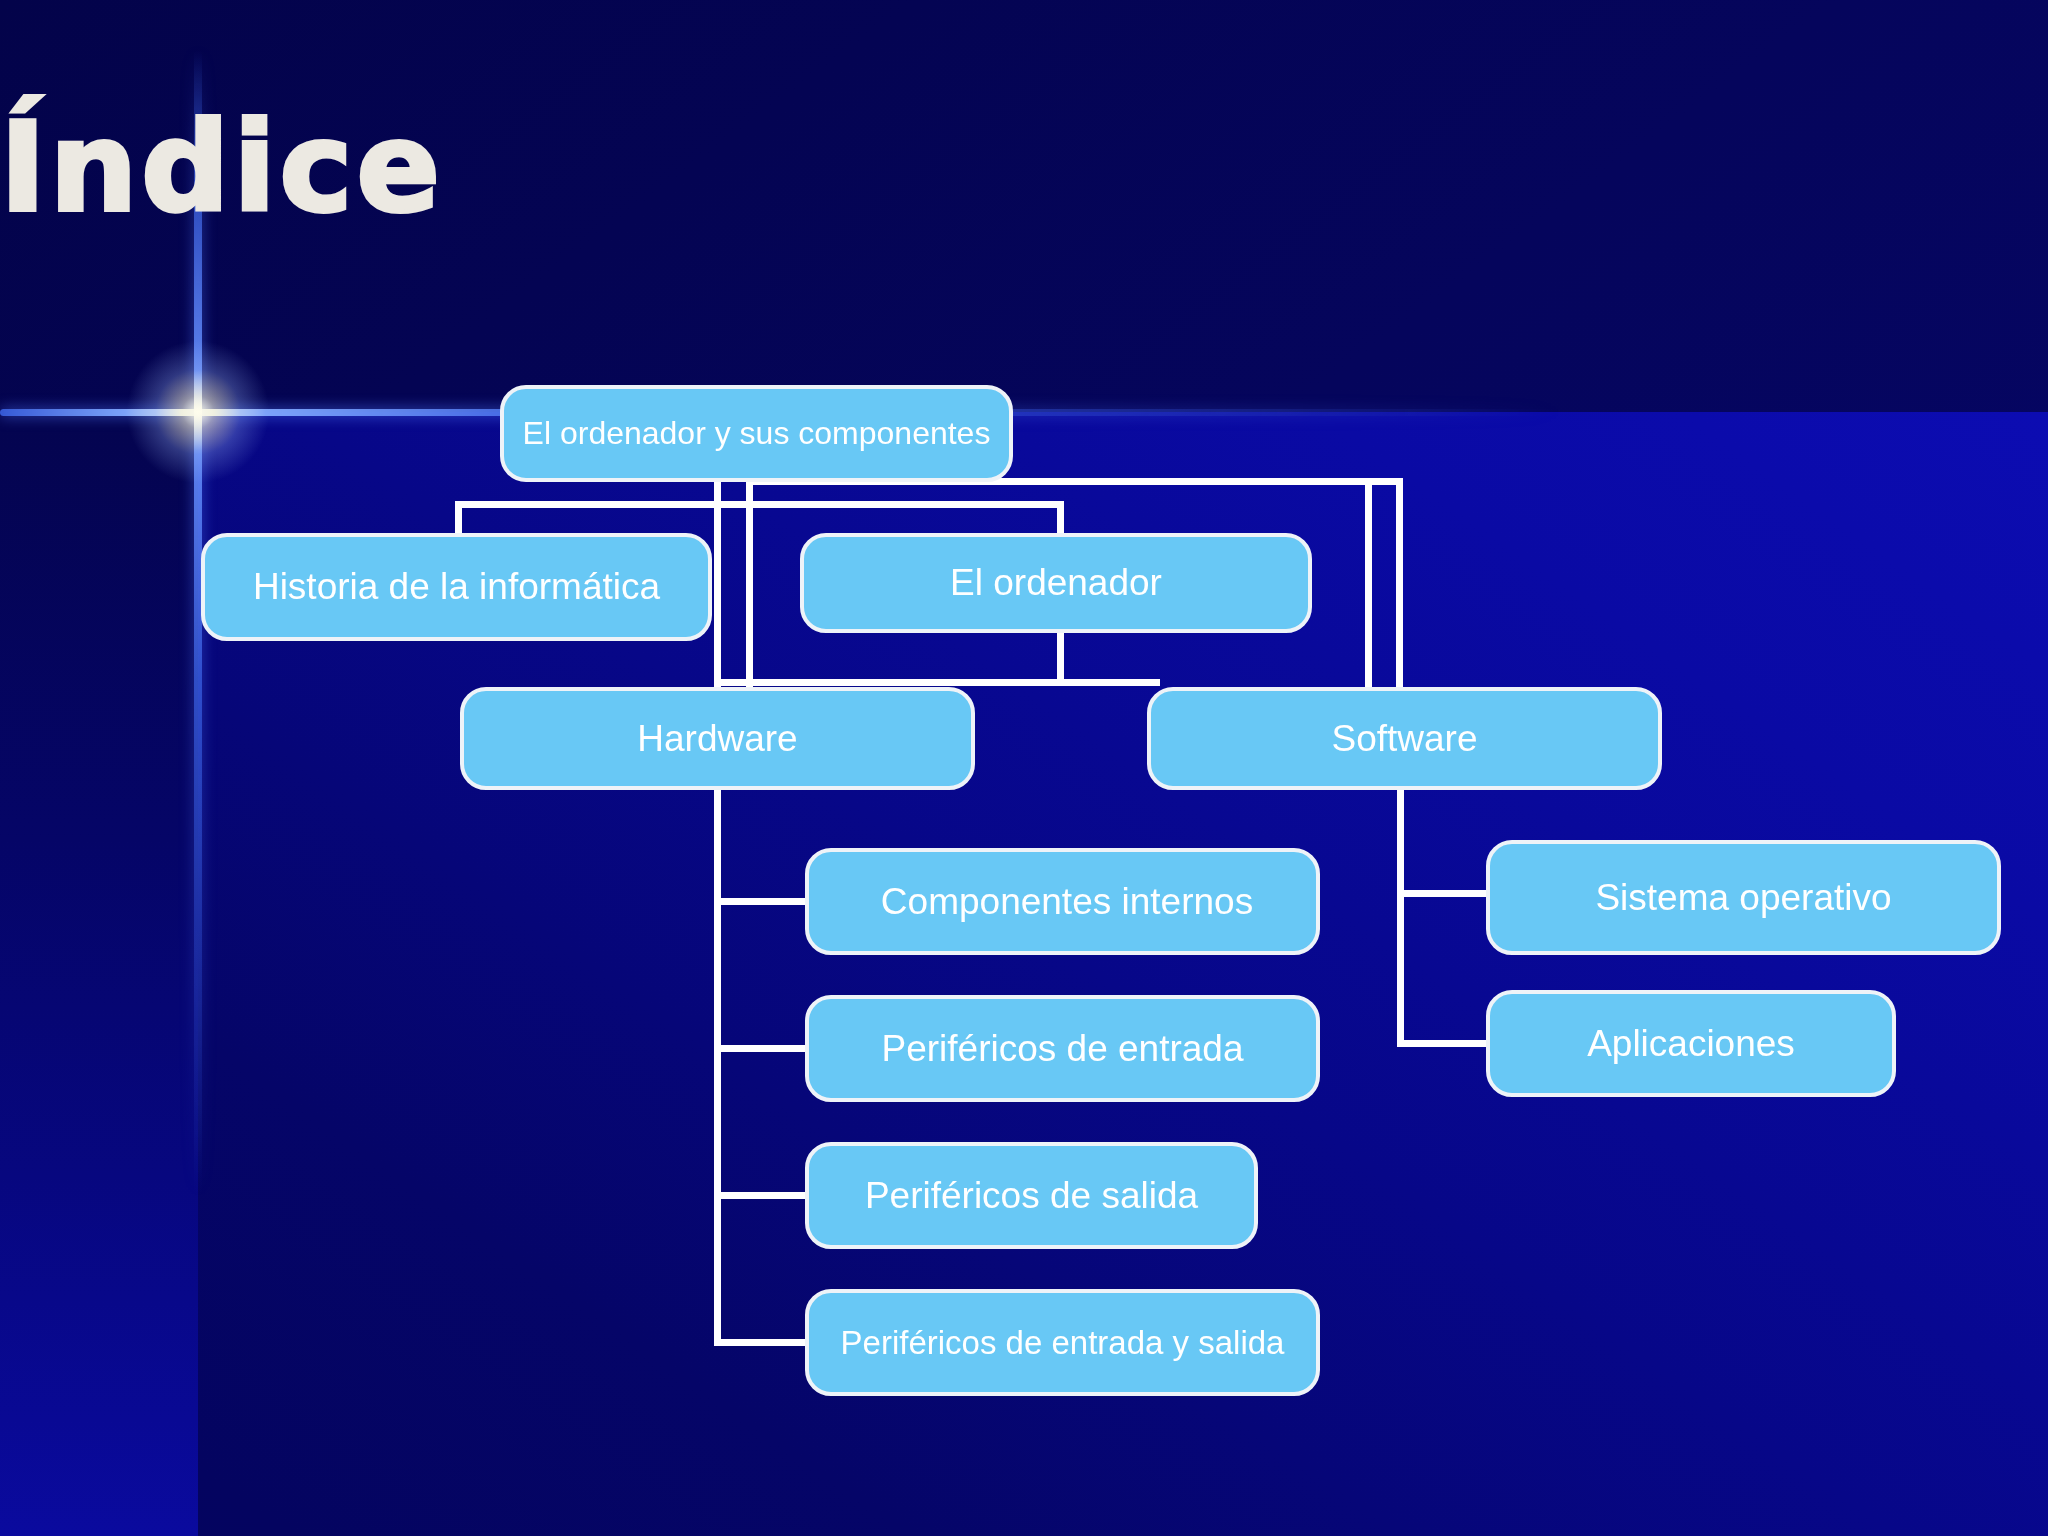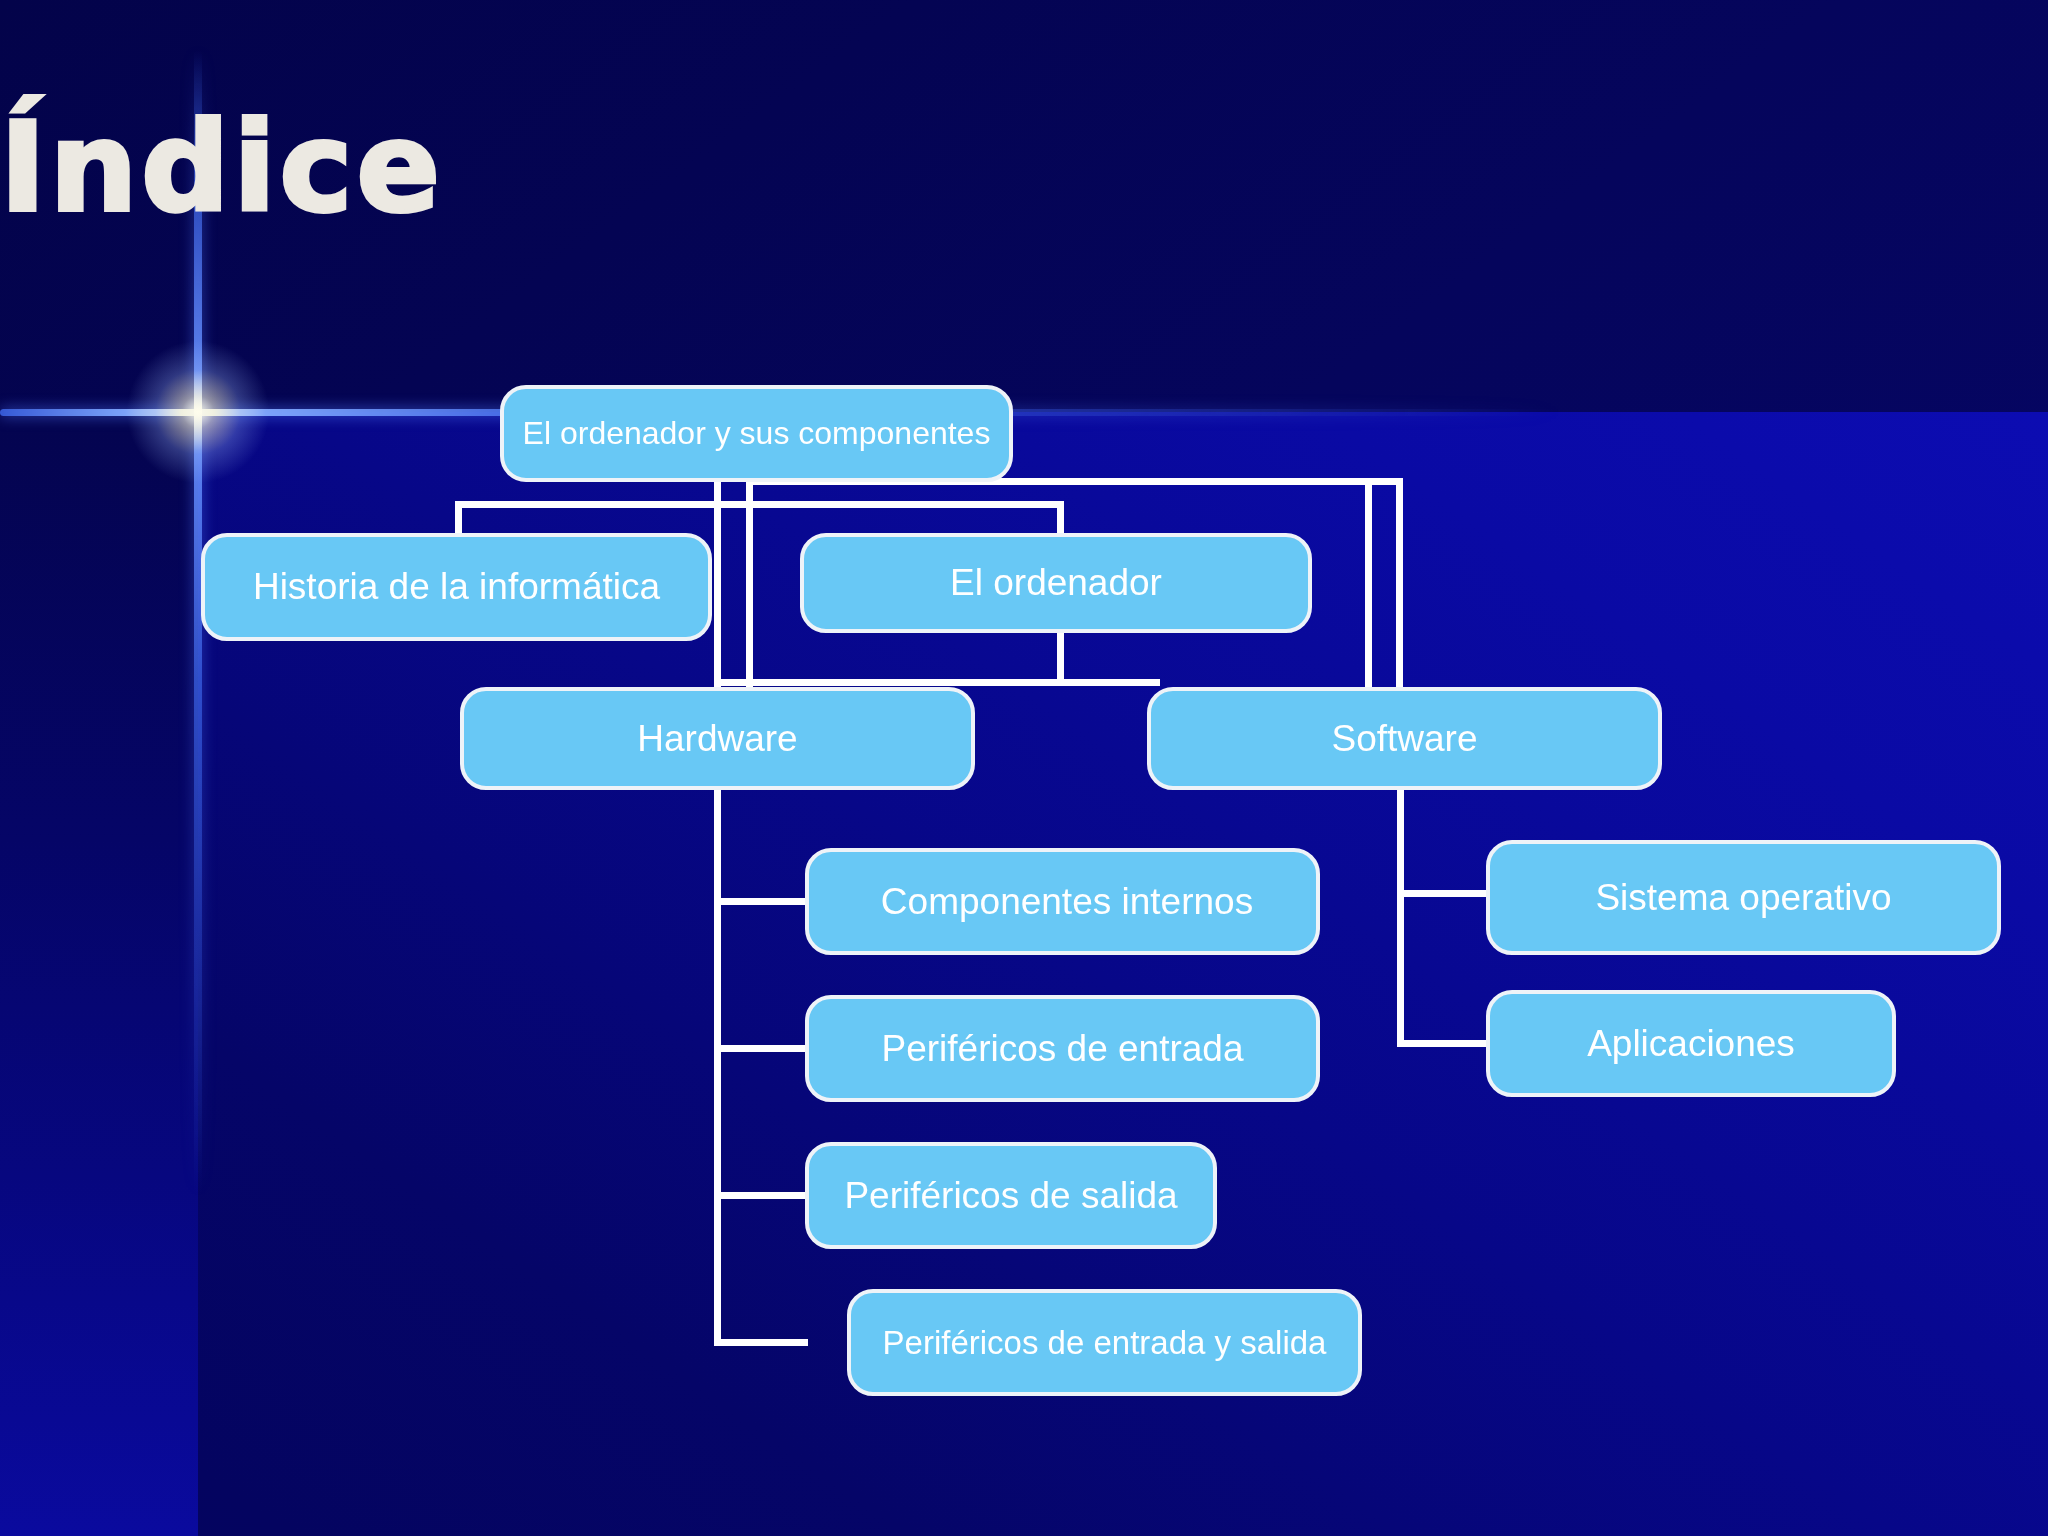--- a/index.html
+++ b/index.html
@@ -50,21 +50,21 @@
   .cline{position:absolute;background:var(--connector,#ffffff);}
   .node{
     position:absolute;display:flex;align-items:center;justify-content:center;
     background:var(--box_fill,#68c8f5);
     border:4px solid var(--box_border,#eef3f8);
     border-radius:26px;box-sizing:border-box;
     color:var(--box_text,#ffffff);font-size:37px;white-space:nowrap;
     text-align:center;
   }
   .fs32{font-size:32px;}
-  .fs33{font-size:33px;margin-left:42px;}
+  .fs33{font-size:33px;}
 </style>
 </head>
 <body>
 
 <div class="slide">
 
   <div class="bg-lower"></div>
   <div class="bg-leftstrip"></div>
   <div class="flare-h"></div>
   <div class="flare-v"></div>
@@ -93,18 +93,18 @@
   <div class="cline" style="left:1397px;top:890px;width:92px;height:7px;"></div>
   <div class="cline" style="left:1397px;top:1040px;width:92px;height:7px;"></div>
 
   <div class="node fs32" style="left:500px;top:385px;width:513px;height:97px;">El ordenador y sus componentes</div>
   <div class="node" style="left:201px;top:533px;width:511px;height:108px;">Historia de la informática</div>
   <div class="node" style="left:800px;top:533px;width:512px;height:100px;text-align:center;">El ordenador</div>
   <div class="node" style="left:460px;top:687px;width:515px;height:103px;">Hardware</div>
   <div class="node" style="left:1147px;top:687px;width:515px;height:103px;">Software</div>
   <div class="node" style="left:805px;top:848px;width:515px;height:107px;padding-left:9px;">Componentes internos</div>
   <div class="node" style="left:805px;top:995px;width:515px;height:107px;">Periféricos de entrada</div>
-  <div class="node" style="left:805px;top:1142px;width:412px;height:107px;">Periféricos de salida</div>
+  <div class="node" style="left:805px;top:1142px;width:453px;height:107px;">Periféricos de salida</div>
   <div class="node fs33" style="left:805px;top:1289px;width:515px;height:107px;">Periféricos de entrada y salida</div>
   <div class="node" style="left:1486px;top:840px;width:515px;height:115px;">Sistema operativo</div>
   <div class="node" style="left:1486px;top:990px;width:410px;height:107px;">Aplicaciones</div>
 
 </div>
 
 </body></html>

